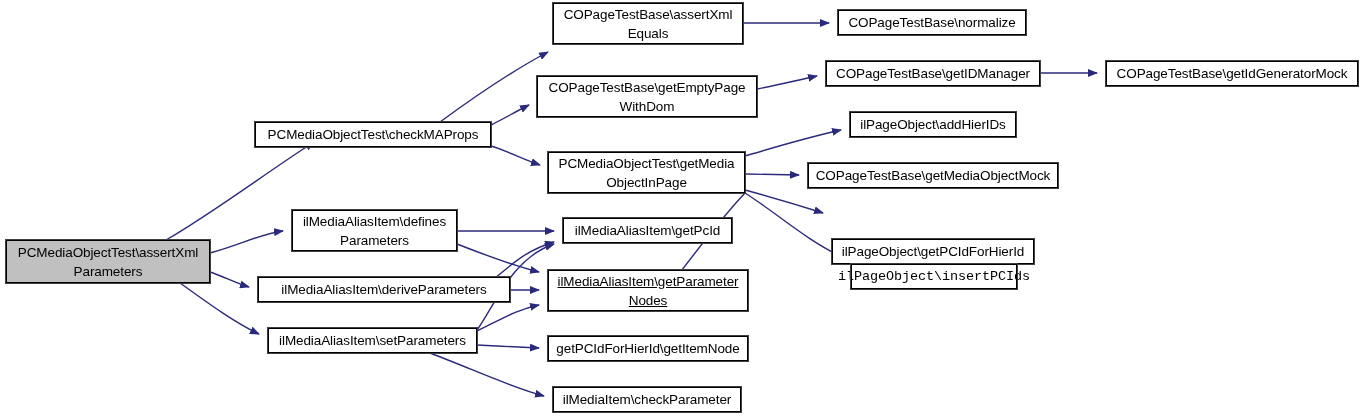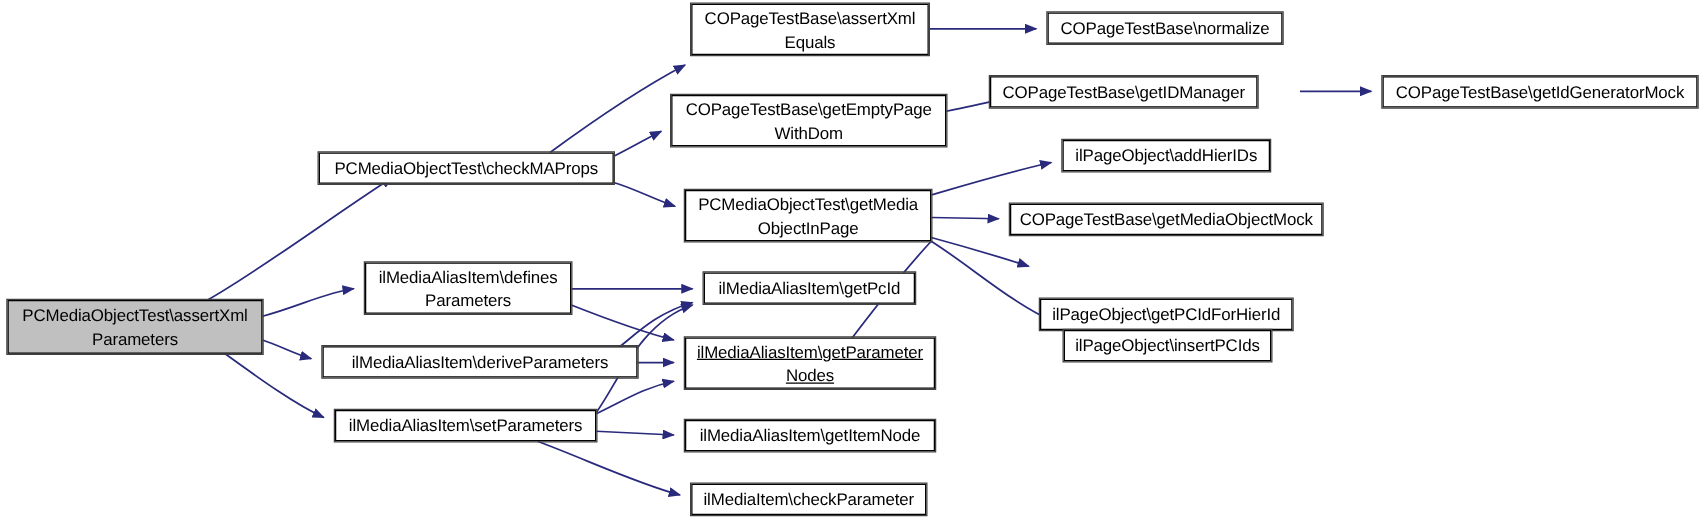--- a/index.html
+++ b/index.html
@@ -83,31 +83,31 @@
   </svg>
   <div id="node-layer">
       <div class="node highlight" style="left: 6px; top: 240px; width: 204px; height: 43px;">PCMediaObjectTest\assertXml
 Parameters</div>
       <div class="node" style="left: 255px; top: 122px; width: 236px; height: 25px;">PCMediaObjectTest\checkMAProps</div>
       <div class="node" style="left: 553px; top: 3px; width: 190px; height: 41px;">COPageTestBase\assertXml
 Equals</div>
       <div class="node" style="left: 838px; top: 10px; width: 188px; height: 25px;">COPageTestBase\normalize</div>
       <div class="node" style="left: 537px; top: 76px; width: 220px; height: 41px;">COPageTestBase\getEmptyPage
 WithDom</div>
-      <div class="node" style="left: 792px; top: 61px; width: 214px; height: 25px;">COPageTestBase\getIDManager</div>
+      <div class="node" style="left: 826px; top: 61px; width: 214px; height: 25px;">COPageTestBase\getIDManager</div>
       <div class="node" style="left: 1106px; top: 61px; width: 252px; height: 25px;">COPageTestBase\getIdGeneratorMock</div>
       <div class="node" style="left: 548px; top: 152px; width: 197px; height: 41px;">PCMediaObjectTest\getMedia
 ObjectInPage</div>
       <div class="node" style="left: 850px; top: 112px; width: 166px; height: 25px;">ilPageObject\addHierIDs</div>
       <div class="node" style="left: 808px; top: 163px; width: 250px; height: 25px;">COPageTestBase\getMediaObjectMock</div>
       <div class="node" style="left: 832px; top: 213px; width: 202px; height: 25px; margin-top: 26px;">ilPageObject\getPCIdForHierId</div>
-      <div class="node" style="left: 851px; top: 264px; width: 166px; height: 25px;">ilPageObject\insertPCIds</div>
+      <div class="node" style="left: 851px; top: 264px; width: 166px; height: 25px; font-family: Liberation Mono, monospace;">ilPageObject\insertPCIds</div>
       <div class="node" style="left: 292px; top: 210px; width: 165px; height: 41px;">ilMediaAliasItem\defines
 Parameters</div>
       <div class="node" style="left: 563px; top: 218px; width: 169px; height: 25px;">ilMediaAliasItem\getPcId</div>
       <div class="node" style="left: 258px; top: 277px; width: 252px; height: 25px;">ilMediaAliasItem\deriveParameters</div>
       <div class="node" style="left: 548px; top: 270px; width: 200px; height: 41px; text-decoration: underline;">ilMediaAliasItem\getParameter
 Nodes</div>
       <div class="node" style="left: 268px; top: 328px; width: 209px; height: 25px;">ilMediaAliasItem\setParameters</div>
-      <div class="node" style="left: 548px; top: 336px; width: 200px; height: 25px;">ilMediaAliasItem\getItemNode</div>
+      <div class="node" style="left: 548px; top: 336px; width: 200px; height: 25px;">getPCIdForHierId\getItemNode</div>
       <div class="node" style="left: 553px; top: 387px; width: 188px; height: 25px;">ilMediaItem\checkParameter</div>
     </div>
 </div>
 
 </body></html>

